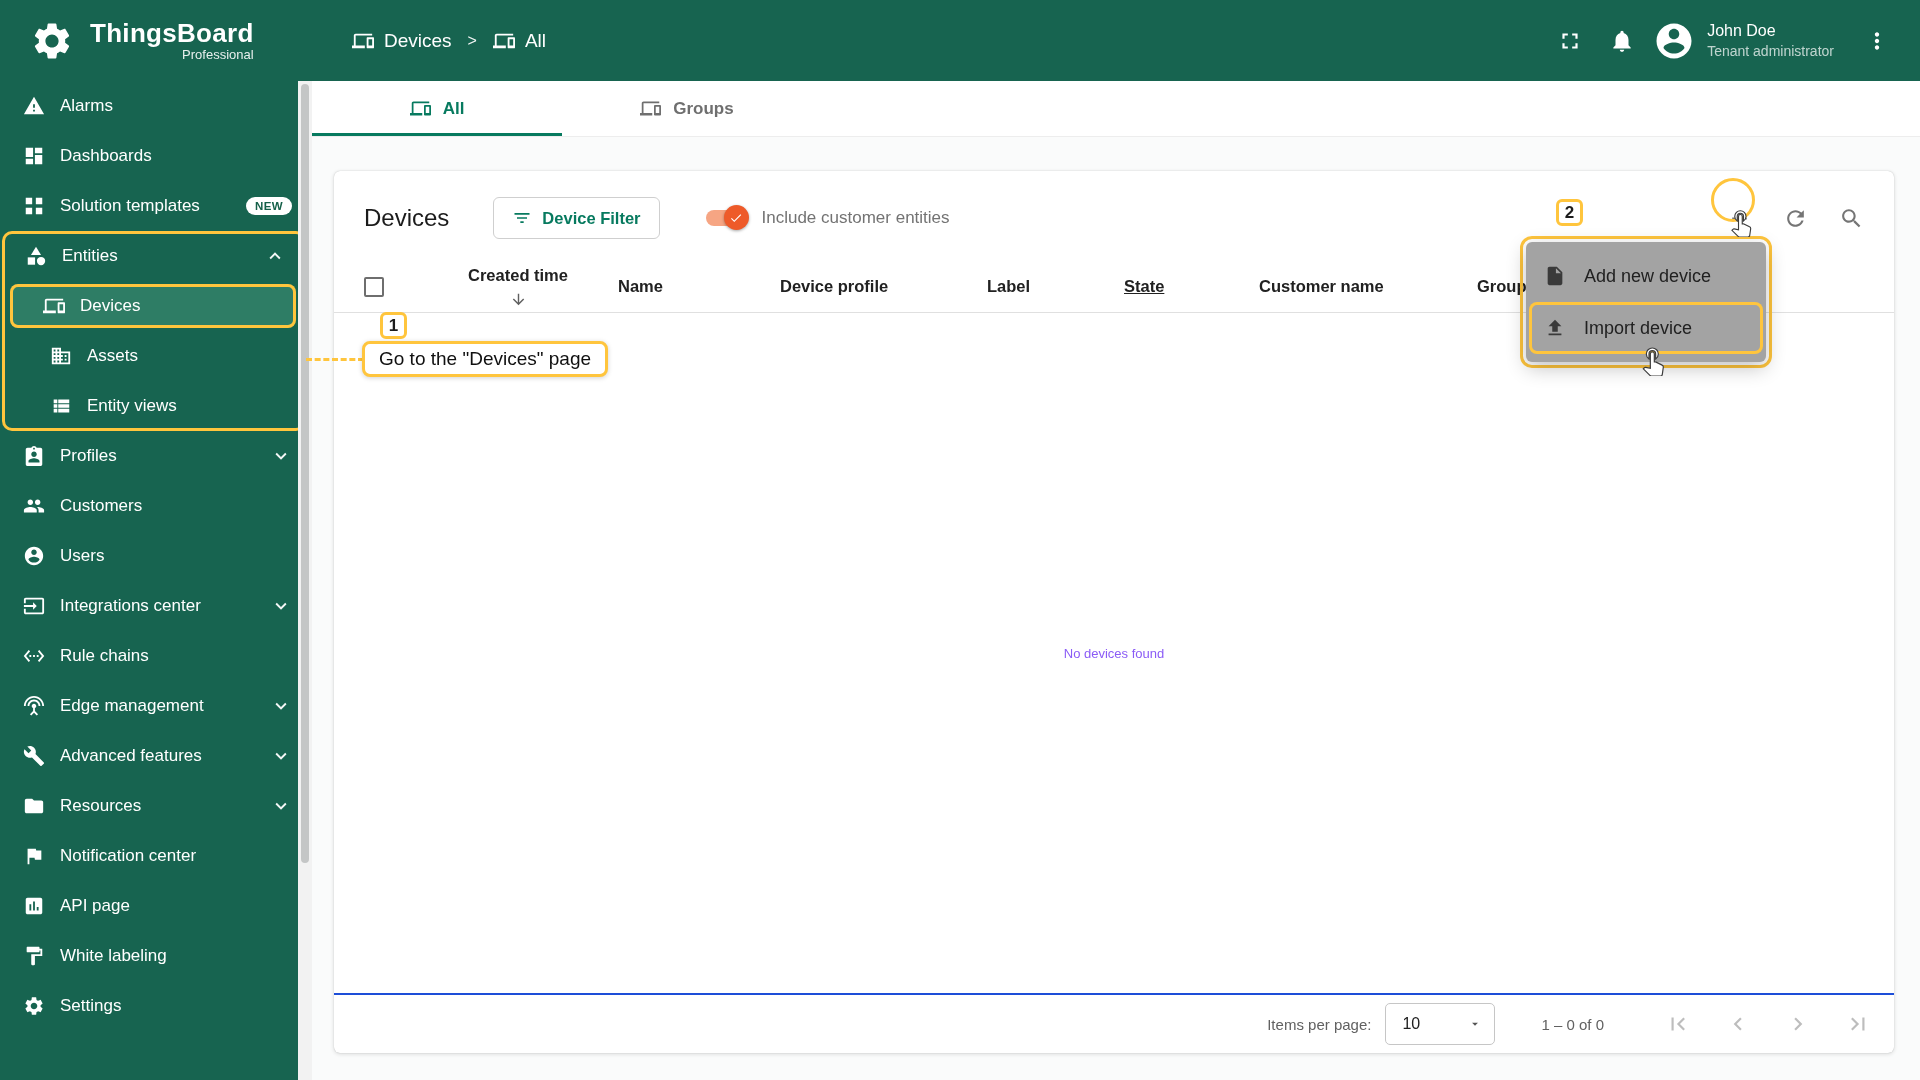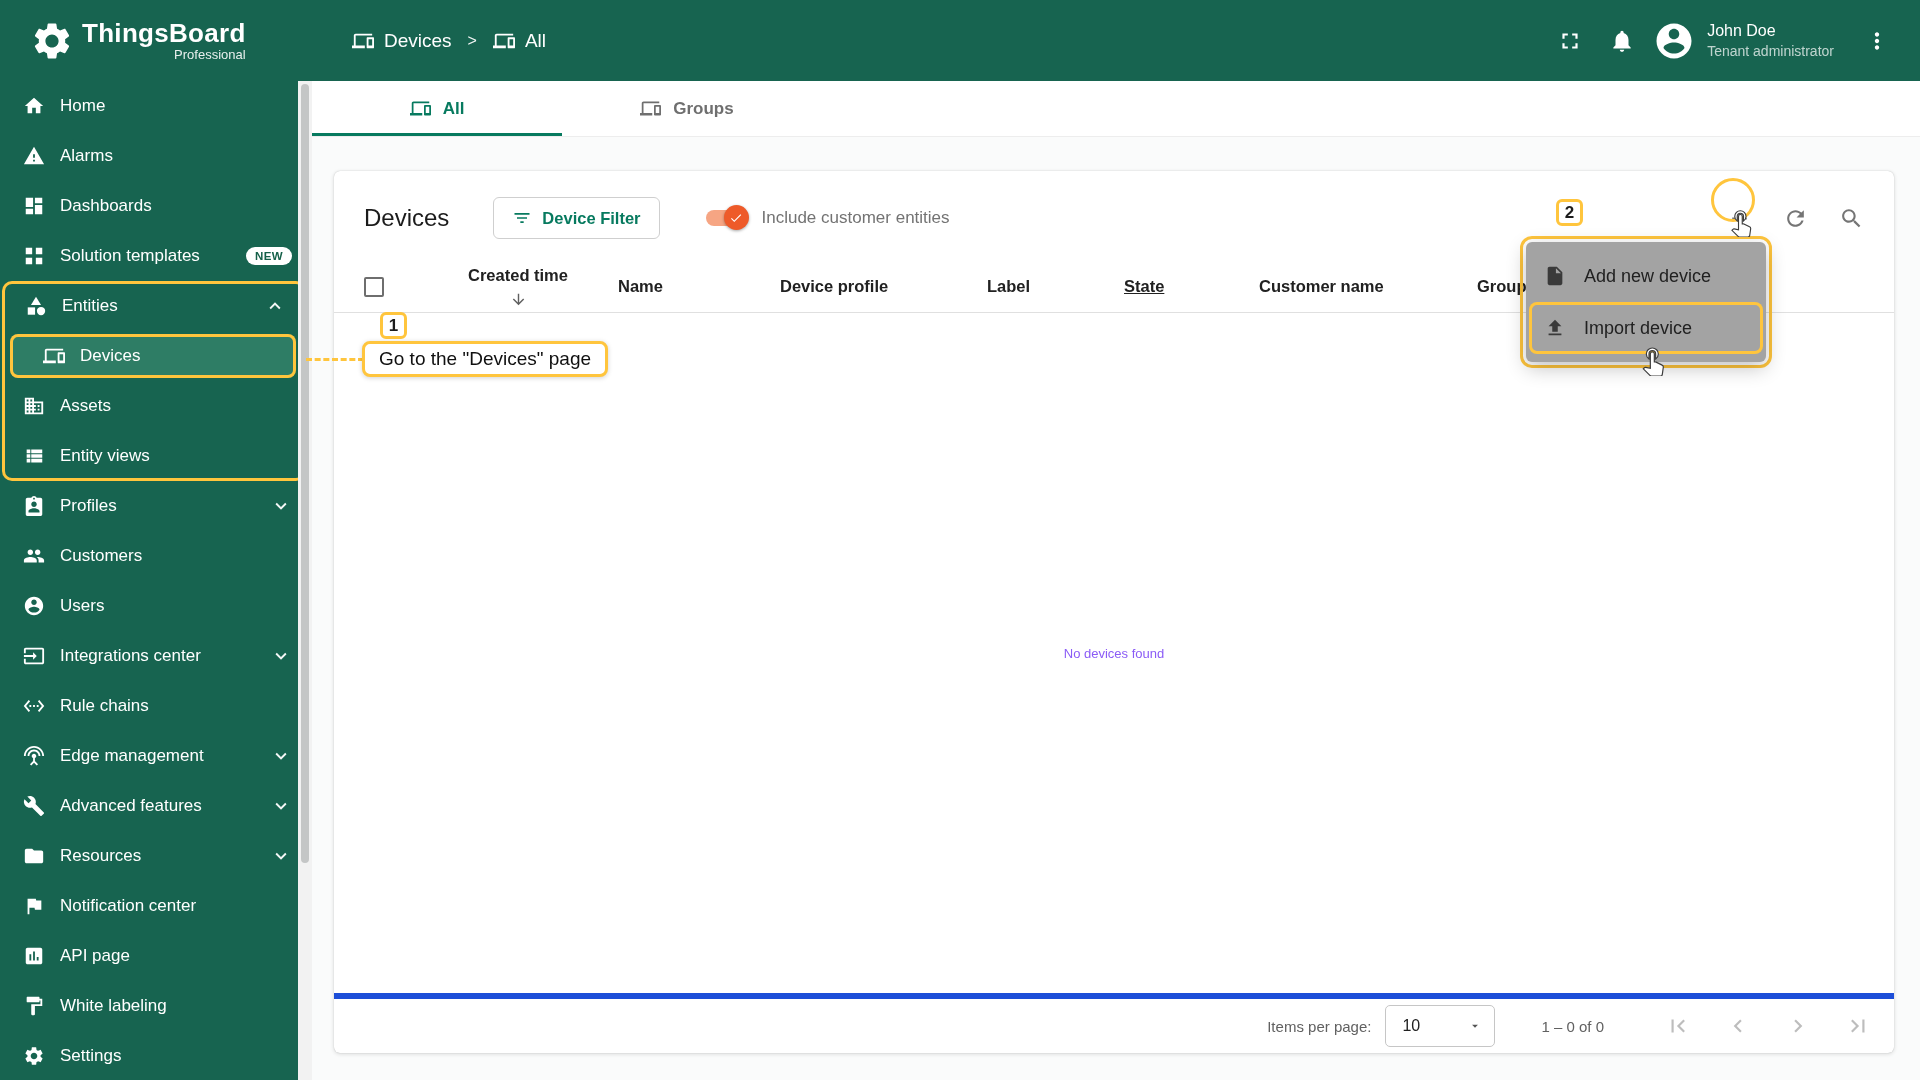--- a/index.html
+++ b/index.html
@@ -4,33 +4,33 @@
 <style>
   * { margin:0; padding:0; box-sizing:border-box; }
   html,body { width:1920px; height:1080px; overflow:hidden; font-family:"Liberation Sans","DejaVu Sans",sans-serif; background:#fff; }
   body { position:relative; }
   svg { display:block; }
 
   .app { display:flex; width:1920px; height:1080px; }
 
   
   .sidebar { position:relative; width:312px; min-width:312px; height:1080px; background:#176450; overflow:hidden; z-index:5; }
-  .logo { height:81px; display:flex; align-items:center; padding-left:30px; gap:8px; cursor:pointer; }
+  .logo { height:81px; display:flex; align-items:center; padding-left:30px; gap:16px; cursor:pointer; }
   .logo svg { width:44px; height:44px; fill:#fff; }
   .logo-text { display:flex; flex-direction:column; text-align:right; color:#fff; }
   .logo-title { font-size:26px; font-weight:600; letter-spacing:.3px; line-height:1.1; }
   .logo-sub { font-size:13px; color:rgba(255,255,255,.9); }
 
   .nav { position:relative; }
   .nav-item { height:50px; display:flex; align-items:center; padding:0 20px 0 22px; color:#fff; font-size:17px; cursor:pointer; white-space:nowrap; }
   .nav-item .nicon { width:24px; height:24px; margin-right:14px; display:flex; align-items:center; justify-content:center; }
   .nav-item .nicon svg { width:22px; height:22px; fill:#fff; }
   .nav-item .chev { margin-left:auto; }
   .nav-item .chev svg { width:22px; height:22px; fill:rgba(255,255,255,.95); }
-  .nav-item.child { padding-left:20px; }
+  .nav-item.child { padding-left:47px; }
   .new-badge { margin-left:auto; background:#fff; color:#156049; font-size:11.5px; font-weight:700; padding:3px 9px; border-radius:10px; letter-spacing:.4px; }
 
   .nav-group { border-radius:10px; box-shadow:inset 0 0 0 3px #ffc53d; margin:0 6px 0 2px; }
   .nav-item.selected { background:#2e7d65; margin:3px 10px 3px 8px; height:44px; border-radius:8px; box-shadow:inset 0 0 0 3px #ffc53d; padding-left:32px; }
 
   .sidebar-scroll { position:absolute; top:81px; right:0; bottom:0; width:14px; background:#f2f2f2; }
   .sidebar-scroll .thumb { position:absolute; top:3px; left:3px; width:8px; height:78%; border-radius:4px; background:#c4c6c6; }
 
   
   .main { flex:1; display:flex; flex-direction:column; }
@@ -84,21 +84,21 @@
   .col-profile { width:207px; }
   .col-label { width:137px; }
   .col-state { width:135px;text-decoration:underline; }
   .col-customer { width:218px; }
   .col-groups { flex:1; }
   .sort-icon svg { width:17px; height:17px; fill:#5f5f5f; }
 
   .table-body { flex:1; display:flex; align-items:center; justify-content:center; }
   .empty { font-size:13px; color:#8b5cf6; }
 
-  .card-foot { display:flex; align-items:center; justify-content:flex-end; height:60px; border-top:6px solid #1d4ed8;
+  .card-foot { display:flex; align-items:center; justify-content:flex-end; height:60px; border-top:2px solid #1d4ed8;
                font-size:15px; color:#616161; padding-right:14px; }
   .page-size { display:flex; align-items:center; justify-content:space-between; width:110px; height:42px;
                border:1px solid #c6c6c6; border-radius:5px; margin:0 46px 0 14px; padding:0 12px 0 16px;
                font-size:16px; color:#212121; cursor:pointer; }
   .page-size svg { width:14px; height:14px; fill:#555; }
   .range { margin-right:52px; }
   .pager { display:flex; gap:16px; }
   .pager .icon-btn { width:44px; height:44px; }
   .pager .icon-btn svg { fill:#bdbdbd; width:26px; height:26px; }
 
@@ -134,28 +134,20 @@
             <path d="M19.14 12.94c.04-.3.06-.61.06-.94 0-.32-.02-.64-.07-.94l2.03-1.58c.18-.14.23-.41.12-.61l-1.92-3.32c-.12-.22-.37-.29-.59-.22l-2.39.96c-.5-.38-1.03-.7-1.62-.94l-.36-2.54c-.04-.24-.24-.41-.48-.41h-3.84c-.24 0-.43.17-.47.41l-.36 2.54c-.59.24-1.13.57-1.62.94l-2.39-.96c-.22-.08-.47 0-.59.22L2.74 8.87c-.12.21-.08.47.12.61l2.03 1.58c-.05.3-.09.63-.09.94s.02.64.07.94l-2.03 1.58c-.18.14-.23.41-.12.61l1.92 3.32c.12.22.37.29.59.22l2.39-.96c.5.38 1.03.7 1.62.94l.36 2.54c.05.24.24.41.48.41h3.84c.24 0 .44-.17.47-.41l.36-2.54c.59-.24 1.13-.56 1.62-.94l2.39.96c.22.08.47 0 .59-.22l1.92-3.32c.12-.22.07-.47-.12-.61l-2.01-1.58zM12 15.6c-1.98 0-3.6-1.62-3.6-3.6s1.62-3.6 3.6-3.6 3.6 1.62 3.6 3.6-1.62 3.6-3.6 3.6z"></path>
           </svg>
       </span>
       <span class="logo-text">
         <span class="logo-title">ThingsBoard</span>
         <span class="logo-sub">Professional</span>
       </span>
     </div>
 
     <nav class="nav">
-      <div class="nav-item">
-        <span class="nicon">
-            <svg viewBox="0 0 24 24">
-              <path d="M10 20v-6h4v6h5v-8h3L12 3 2 12h3v8z"></path>
-            </svg>
-          </span>
-        <span>Home</span>
-      </div>
       <div class="nav-item">
         <span class="nicon">
             <svg viewBox="0 0 24 24">
               <path d="M1 21h22L12 2 1 21zm12-3h-2v-2h2v2zm0-4h-2v-4h2v4z"></path>
             </svg>
           </span>
         <span>Alarms</span>
       </div>
       <div class="nav-item">
         <span class="nicon">

